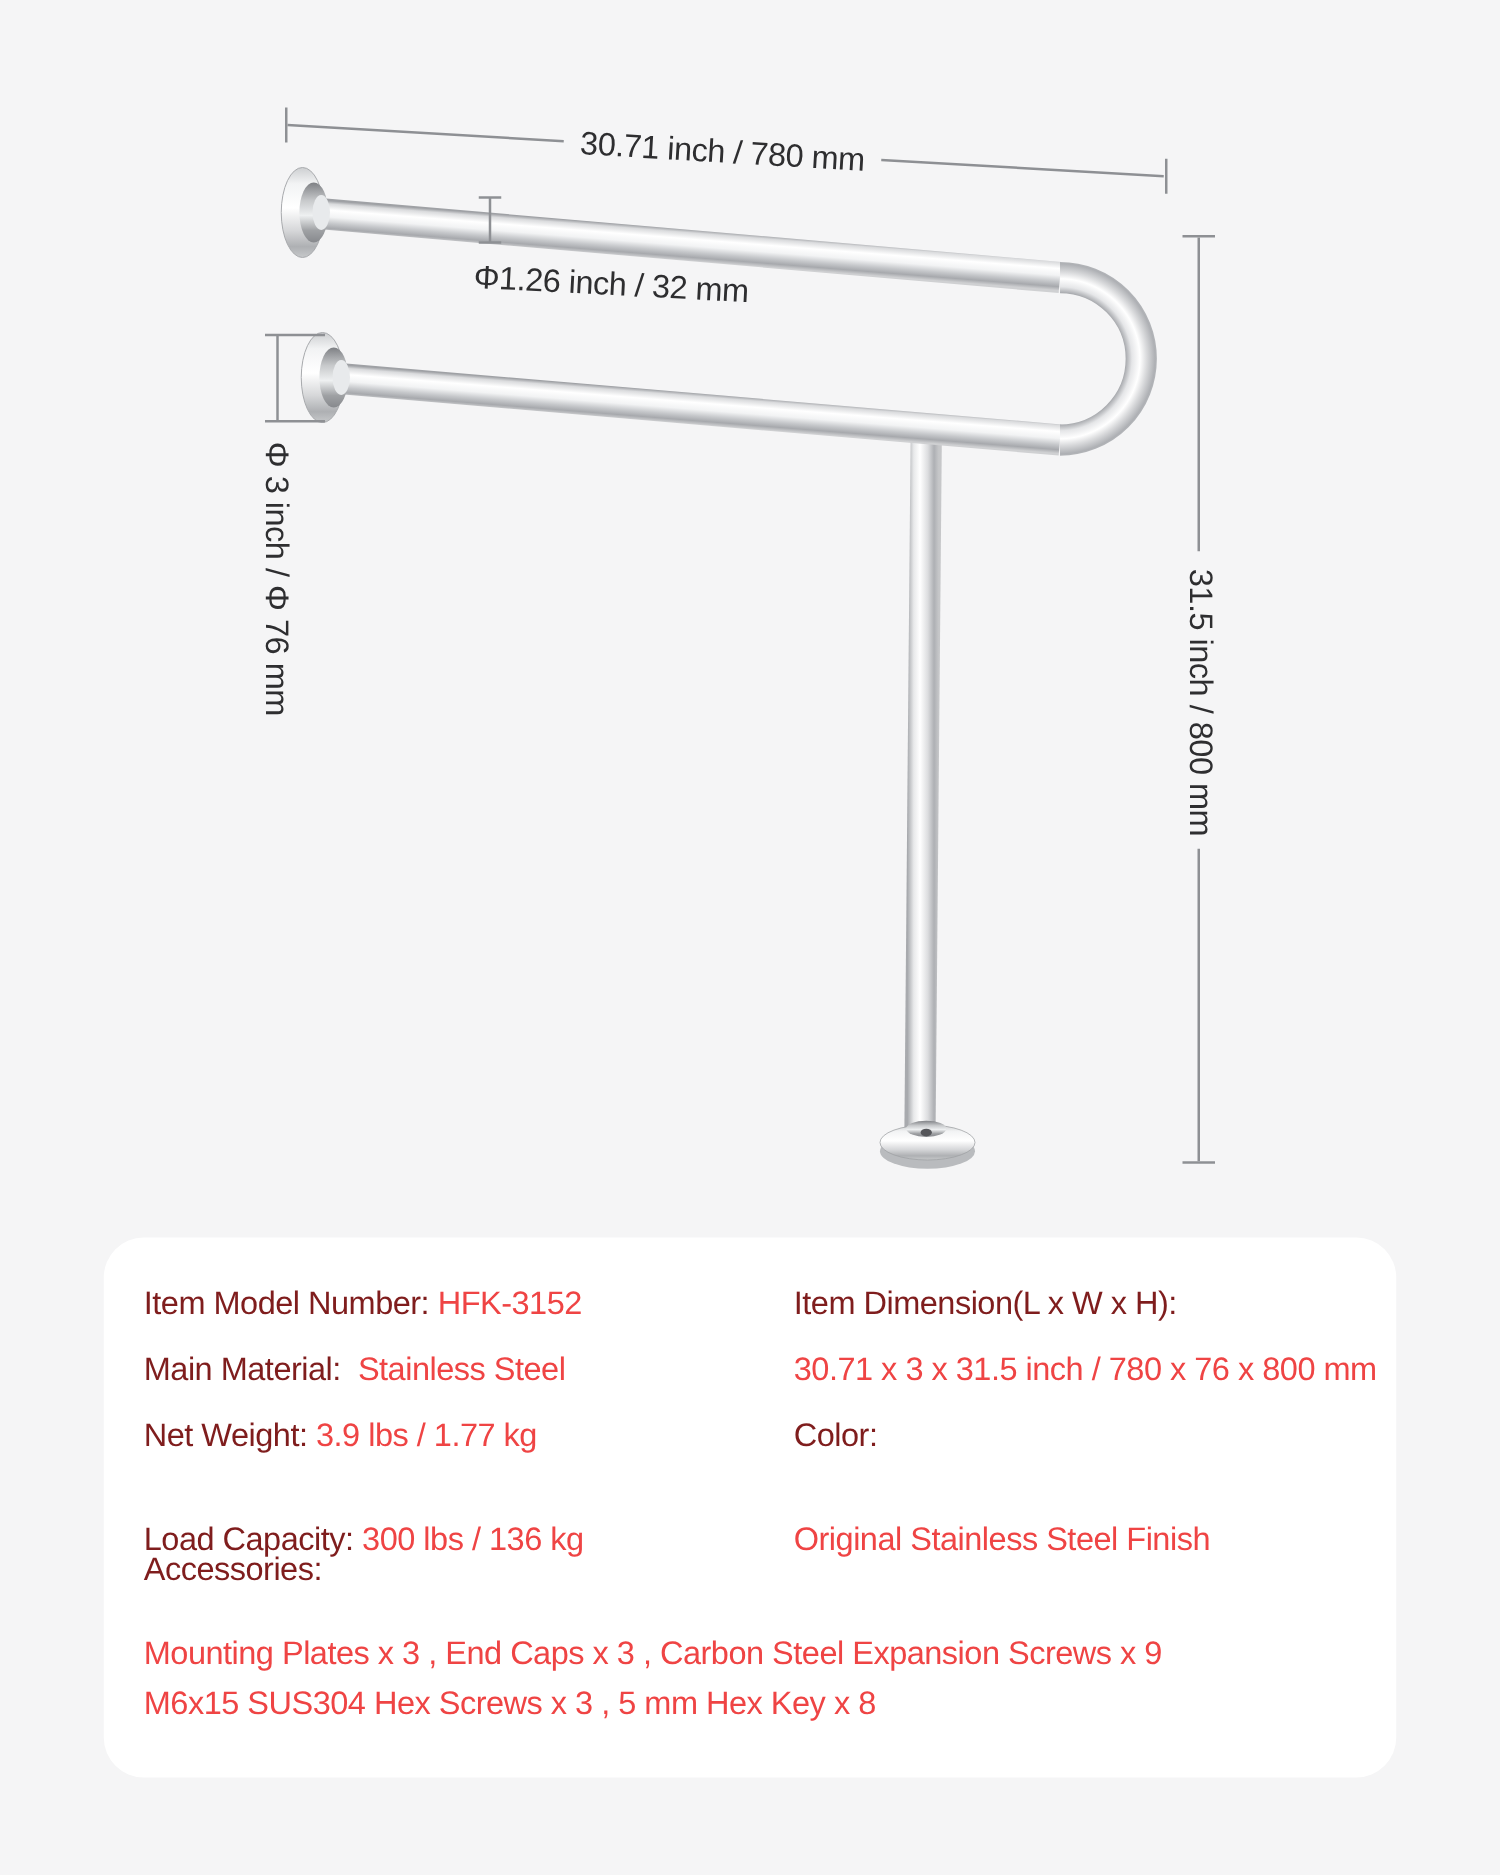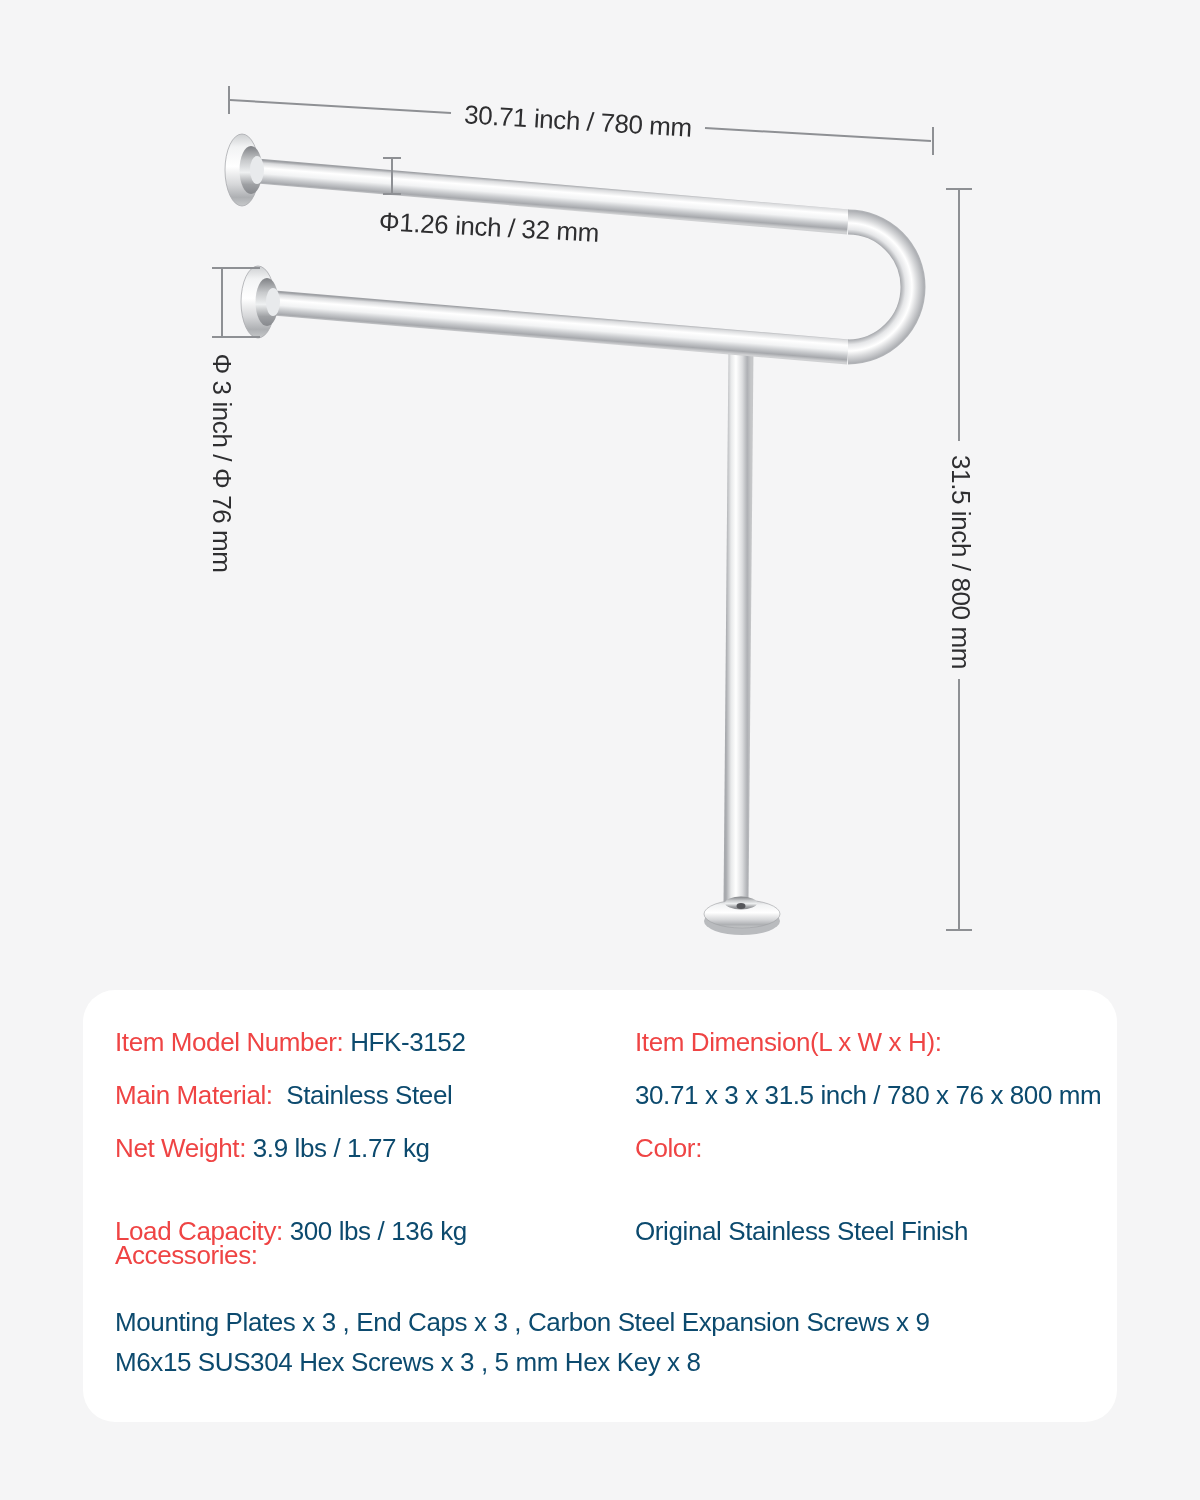--- a/index.html
+++ b/index.html
@@ -16,22 +16,22 @@
   }
   .spec-card{
     position:absolute;left:83px;top:990px;width:1034px;height:432px;
     background:#ffffff;border-radius:32px;
   }
   .spec-row{
     position:absolute;
     font-size:26px;font-weight:500;letter-spacing:-0.4px;line-height:32px;
     color:#1d1d1f;white-space:nowrap;
   }
-  .spec-row .lbl{color:#ef4444;white-space:pre-wrap;}
-  .spec-row .val{color:#0c4a6e;white-space:pre-wrap;}
+  .spec-row .lbl{color:#7f1d1d;white-space:pre-wrap;}
+  .spec-row .val{color:#ef4444;white-space:pre-wrap;}
   .col-left{left:32px;}
   .col-right{left:552px;}
   .r1{top:36px;} .r2{top:89px;} .r3{top:142px;} .r4{top:196px;margin-top:29px;} .r5{top:249px;}
   .acc1{top:316px;} .acc2{top:356px;}
 </style>
 </head>
 <body>
 
 <div class="stage">
 

